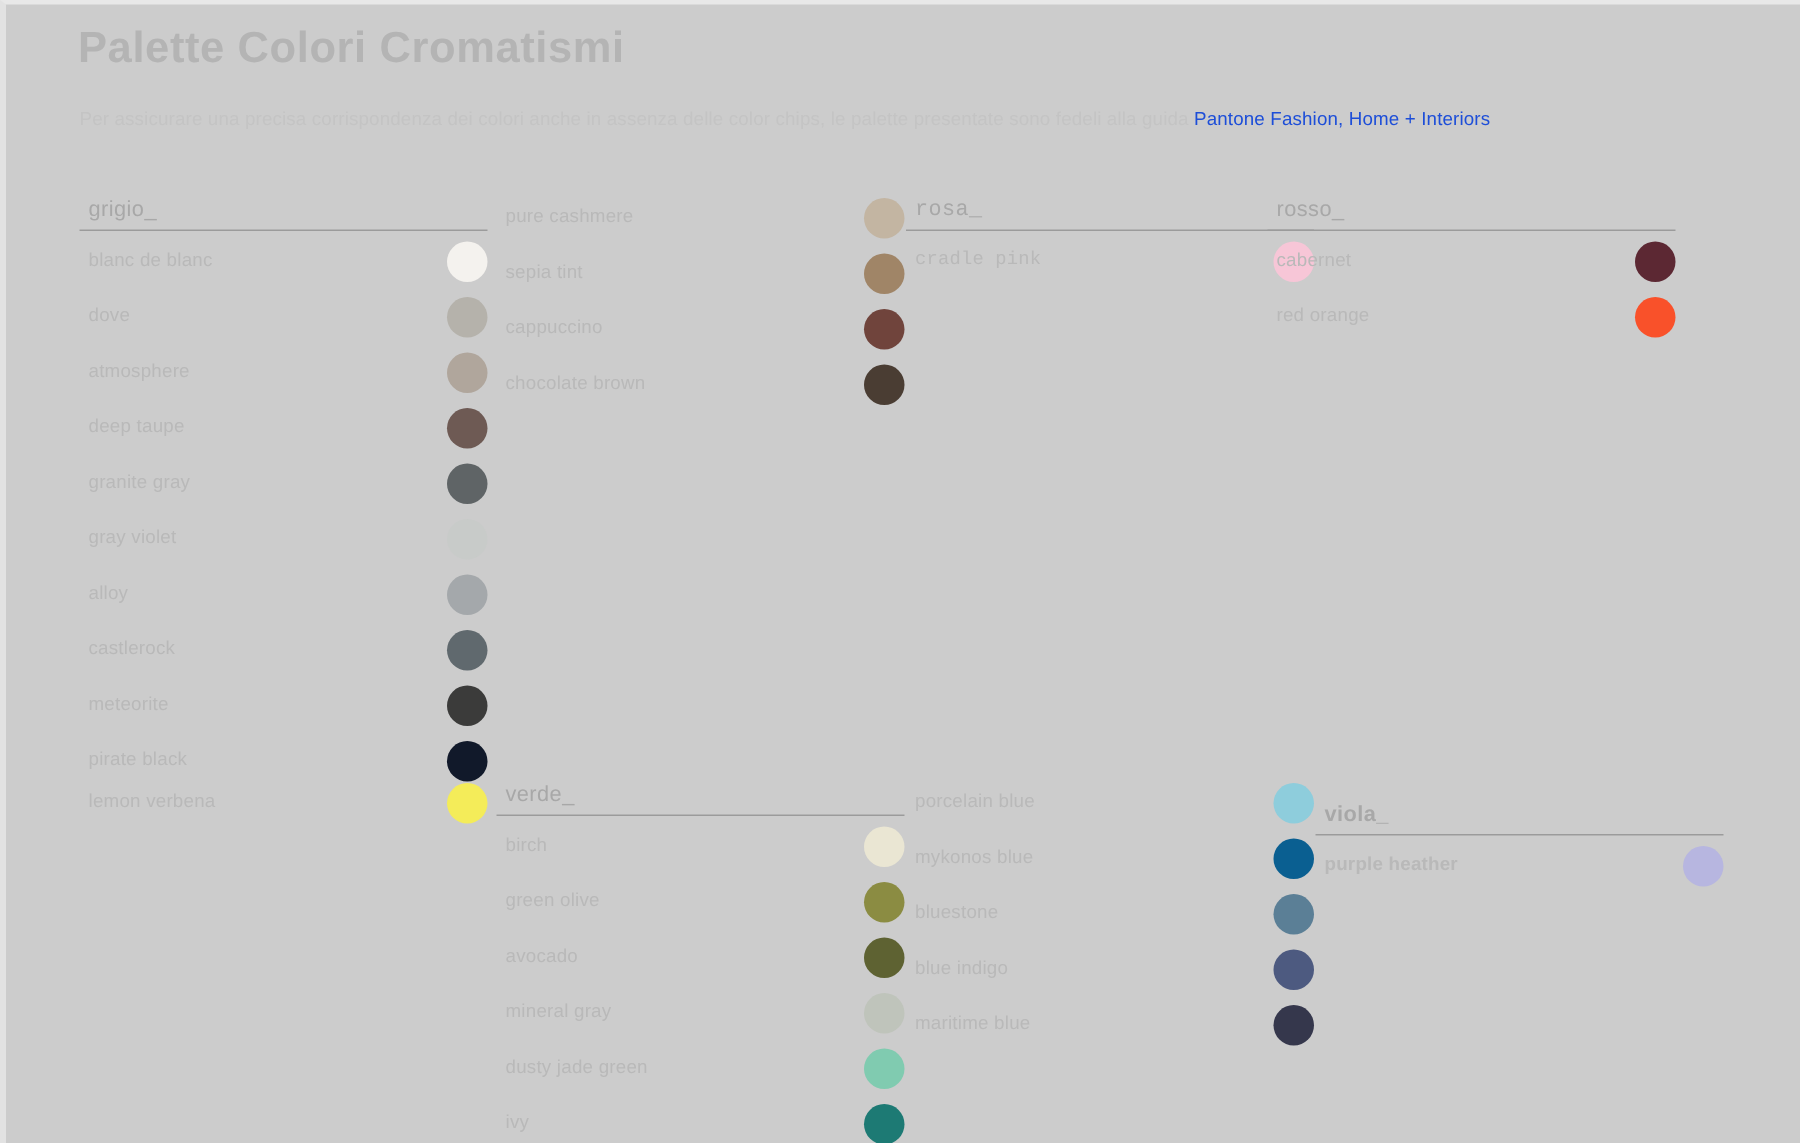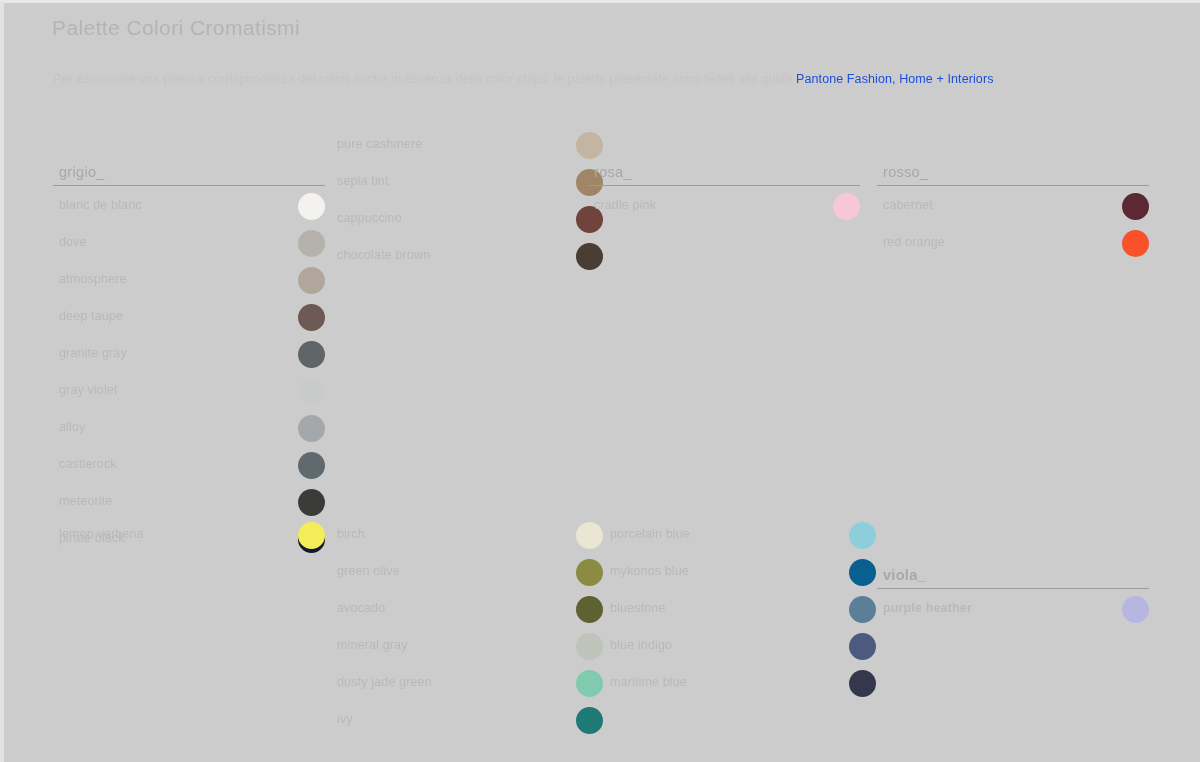--- a/index.html
+++ b/index.html
@@ -28,22 +28,22 @@
   .content {
     position: absolute;
     left: 0; top: 0;
     width: 1200px;
     height: 762px;
   }
   .page-title {
     position: absolute;
     left: 52px;
     top: 16px;
-    font-size: 21px;
-    font-weight: 400;
+    font-size: 29px;
+    font-weight: 700;
     color: #b4b4b4;
     letter-spacing: 0.4px;
     white-space: nowrap;
     text-align: center;
   }
   .subtitle {
     position: absolute;
     left: 53px;
     top: 72px;
     font-size: 12.5px;
@@ -61,21 +61,20 @@
     width: 1200px;
   }
   .palette-col {
     position: absolute;
     width: 272px;
   }
   .col-header {
     position: relative;
     height: 28px;
     border-bottom: 1px solid #9b9b9b;
-    margin-top: 32px;
   }
   .col-header-label {
     position: absolute;
     left: 6px;
     bottom: 5px;
     font-size: 14.5px;
     color: #a8a8a8;
     letter-spacing: 0.3px;
     white-space: nowrap;
   }
@@ -97,22 +96,22 @@
     position: absolute;
     right: 0;
     top: 2px;
     width: 27px;
     height: 27px;
     border-radius: 50%;
   }
   
   #col-0 { left: 53px;  top: 125px; }
   #col-1 { left: 331px; top: 125px; }
-  #col-2 { left: 588px; top: 125px; }
-  #col-3 { left: 877px; top: 125px; }
+  #col-2 { left: 604px; top: 125px; font-family: Liberation Mono, monospace; }
+  #col-3 { left: 845px; top: 125px; }
   
   #col-4 { left: 53px;  top: 515px; }
   #col-5 { left: 331px; top: 515px; }
   #col-6 { left: 604px; top: 515px; }
   #col-7 { left: 877px; top: 528px; font-weight: bold; }
 </style>
 </head>
 <body>
 
 <div class="page-frame"></div>
@@ -211,20 +210,23 @@
           <span class="swatch-dot" style="background: rgb(249, 81, 42);"></span>
         </div>
       </div>
       <div class="palette-col" id="col-4">
         <div class="swatch-row">
           <span class="swatch-name">lemon verbena</span>
           <span class="swatch-dot" style="background: rgb(244, 236, 89);"></span>
         </div>
       </div>
       <div class="palette-col" id="col-5">
+        <div class="col-header">
+          <div class="col-header-label">verde_</div>
+        </div>
         <div class="swatch-row">
           <span class="swatch-name">birch</span>
           <span class="swatch-dot" style="background: rgb(234, 230, 211);"></span>
         </div>
         <div class="swatch-row">
           <span class="swatch-name">green olive</span>
           <span class="swatch-dot" style="background: rgb(139, 140, 66);"></span>
         </div>
         <div class="swatch-row">
           <span class="swatch-name">avocado</span>

